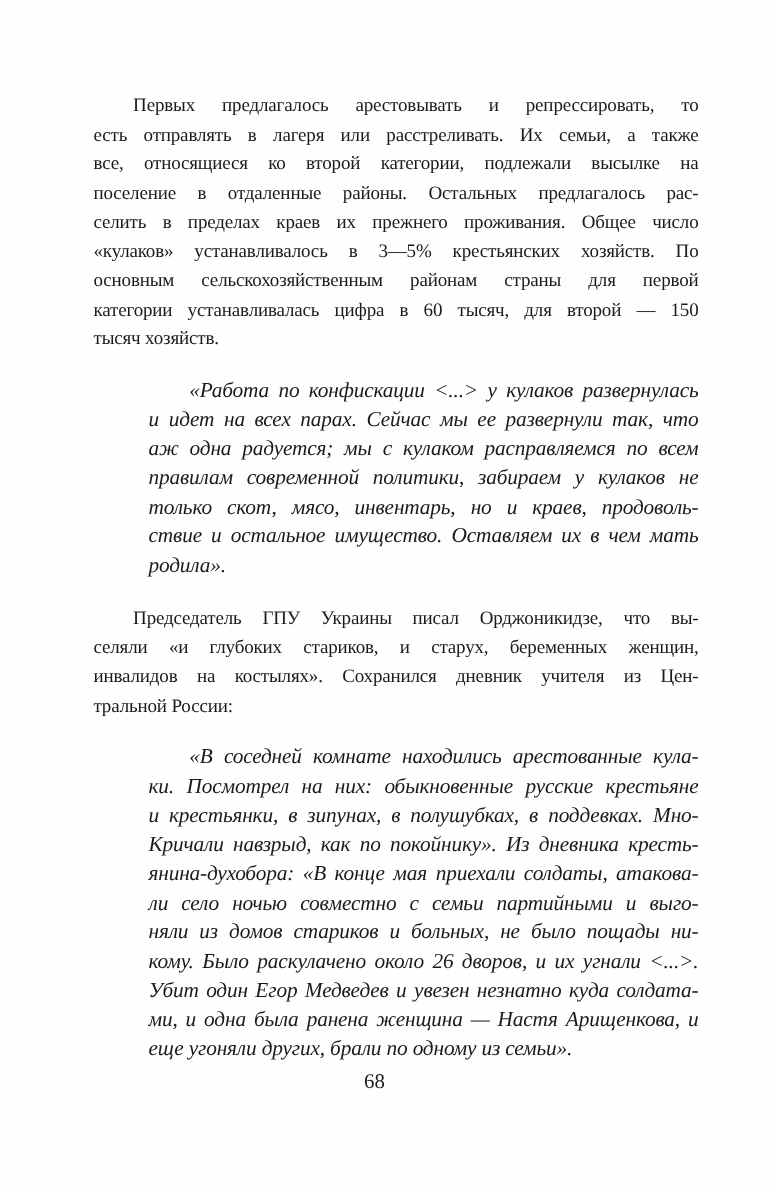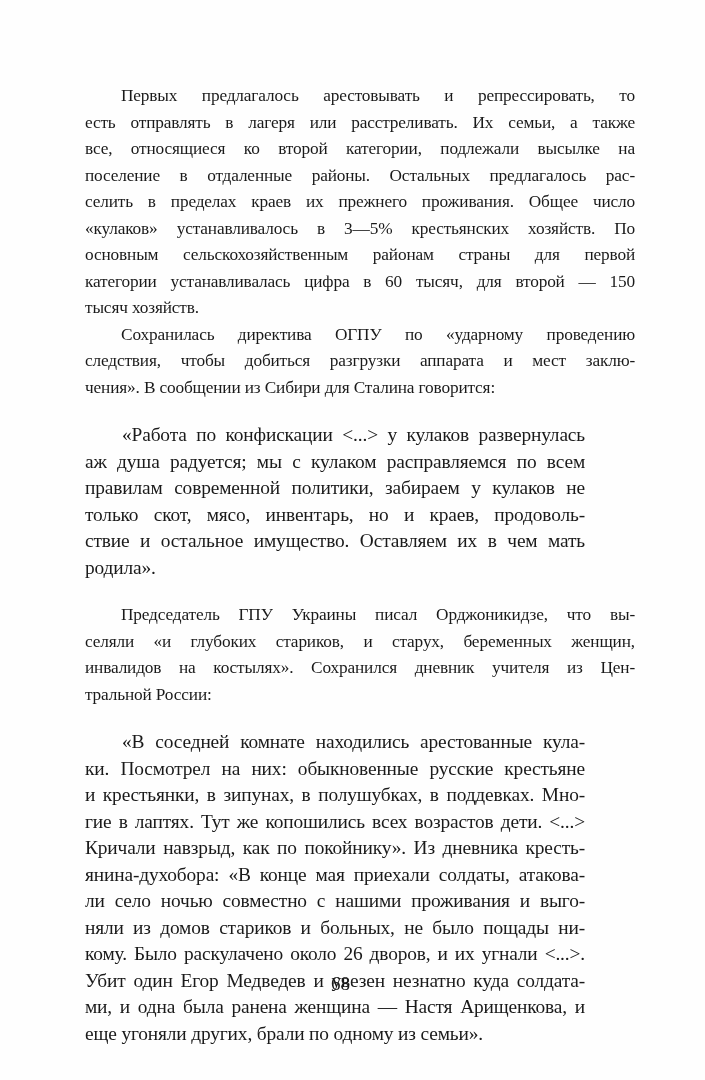--- a/index.html
+++ b/index.html
@@ -25,21 +25,23 @@
       font-size: 17.3px;
       white-space: nowrap;
       text-align: justify;
       text-align-last: justify;
       letter-spacing: -0.15px;
     }
     .line.last { text-align-last: left; }
     .line.indent { padding-left: 36px; }
     .body-font { font-family: "Liberation Serif", "DejaVu Serif", serif; font-size: 19.4px; }
     .quote {
+      margin-left: 50px;
       width: 500px;
+      font-style: italic;
     }
     .quote .line { font-family: "Liberation Serif", "DejaVu Serif", serif; font-size: 19.4px; }
     .quote .line.indent { padding-left: 37px; }
     .gap-quote-before { height: 21px; }
     .gap-quote-after { height: 21px; }
     .page-number {
       position: absolute;
       left: 0;
       width: 681px;
       top: 971px;
@@ -59,31 +61,27 @@
     <span class="line">есть отправлять в лагеря или расстреливать. Их семьи, а также</span>
     <span class="line">все, относящиеся ко второй категории, подлежали высылке на</span>
     <span class="line">поселение в отдаленные районы. Остальных предлагалось рас-</span>
     <span class="line">селить в пределах краев их прежнего проживания. Общее число</span>
     <span class="line">«кулаков» устанавливалось в 3—5% крестьянских хозяйств. По</span>
     <span class="line">основным сельскохозяйственным районам страны для первой</span>
     <span class="line">категории устанавливалась цифра в 60 тысяч, для второй — 150</span>
     <span class="line last">тысяч хозяйств.</span>
   </div>
 
-  <div class="paragraph body-font">
-    <span class="line indent">Сохранилась директива ОГПУ по «ударному проведению</span>
-    <span class="line">следствия, чтобы добиться разгрузки аппарата и мест заклю-</span>
-    <span class="line last">чения». В сообщении из Сибири для Сталина говорится:</span>
-  </div>
 
   <div class="gap-quote-before"></div>
 
   <div class="quote">
     <span class="line indent">«Работа по конфискации &lt;...&gt; у кулаков развернулась</span>
-    <span class="line">аж душа радуется; мы с кулаком расправляемся по всем</span>
+    <span class="line">и идет на всех парах. Сейчас мы ее развернули так, что</span>
+    <span class="line">аж одна радуется; мы с кулаком расправляемся по всем</span>
     <span class="line">правилам современной политики, забираем у кулаков не</span>
     <span class="line">только скот, мясо, инвентарь, но и краев, продоволь-</span>
     <span class="line">ствие и остальное имущество. Оставляем их в чем мать</span>
     <span class="line last">родила».</span>
   </div>
 
   <div class="gap-quote-after"></div>
 
   <div class="paragraph body-font">
     <span class="line indent">Председатель ГПУ Украины писал Орджоникидзе, что вы-</span>
@@ -91,24 +89,23 @@
     <span class="line">инвалидов на костылях». Сохранился дневник учителя из Цен-</span>
     <span class="line last">тральной России:</span>
   </div>
 
   <div class="gap-quote-before"></div>
 
   <div class="quote">
     <span class="line indent">«В соседней комнате находились арестованные кула-</span>
     <span class="line">ки. Посмотрел на них: обыкновенные русские крестьяне</span>
     <span class="line">и крестьянки, в зипунах, в полушубках, в поддевках. Мно-</span>
-    <span class="line">гие в лаптях. Тут же копошились всех возрастов дети. &lt;...&gt;</span>
     <span class="line">Кричали навзрыд, как по покойнику». Из дневника кресть-</span>
     <span class="line">янина-духобора: «В конце мая приехали солдаты, атакова-</span>
-    <span class="line">ли село ночью совместно с нашими проживания и выго-</span>
+    <span class="line">ли село ночью совместно с семьи партийными и выго-</span>
     <span class="line">няли из домов стариков и больных, не было пощады ни-</span>
     <span class="line">кому. Было раскулачено около 26 дворов, и их угнали &lt;...&gt;.</span>
     <span class="line">Убит один Егор Медведев и увезен незнатно куда солдата-</span>
     <span class="line">ми, и одна была ранена женщина — Настя Арищенкова, и</span>
     <span class="line last">еще угоняли других, брали по одному из семьи».</span>
   </div>
 </div>
 
 <div class="page-number">68</div>
 

